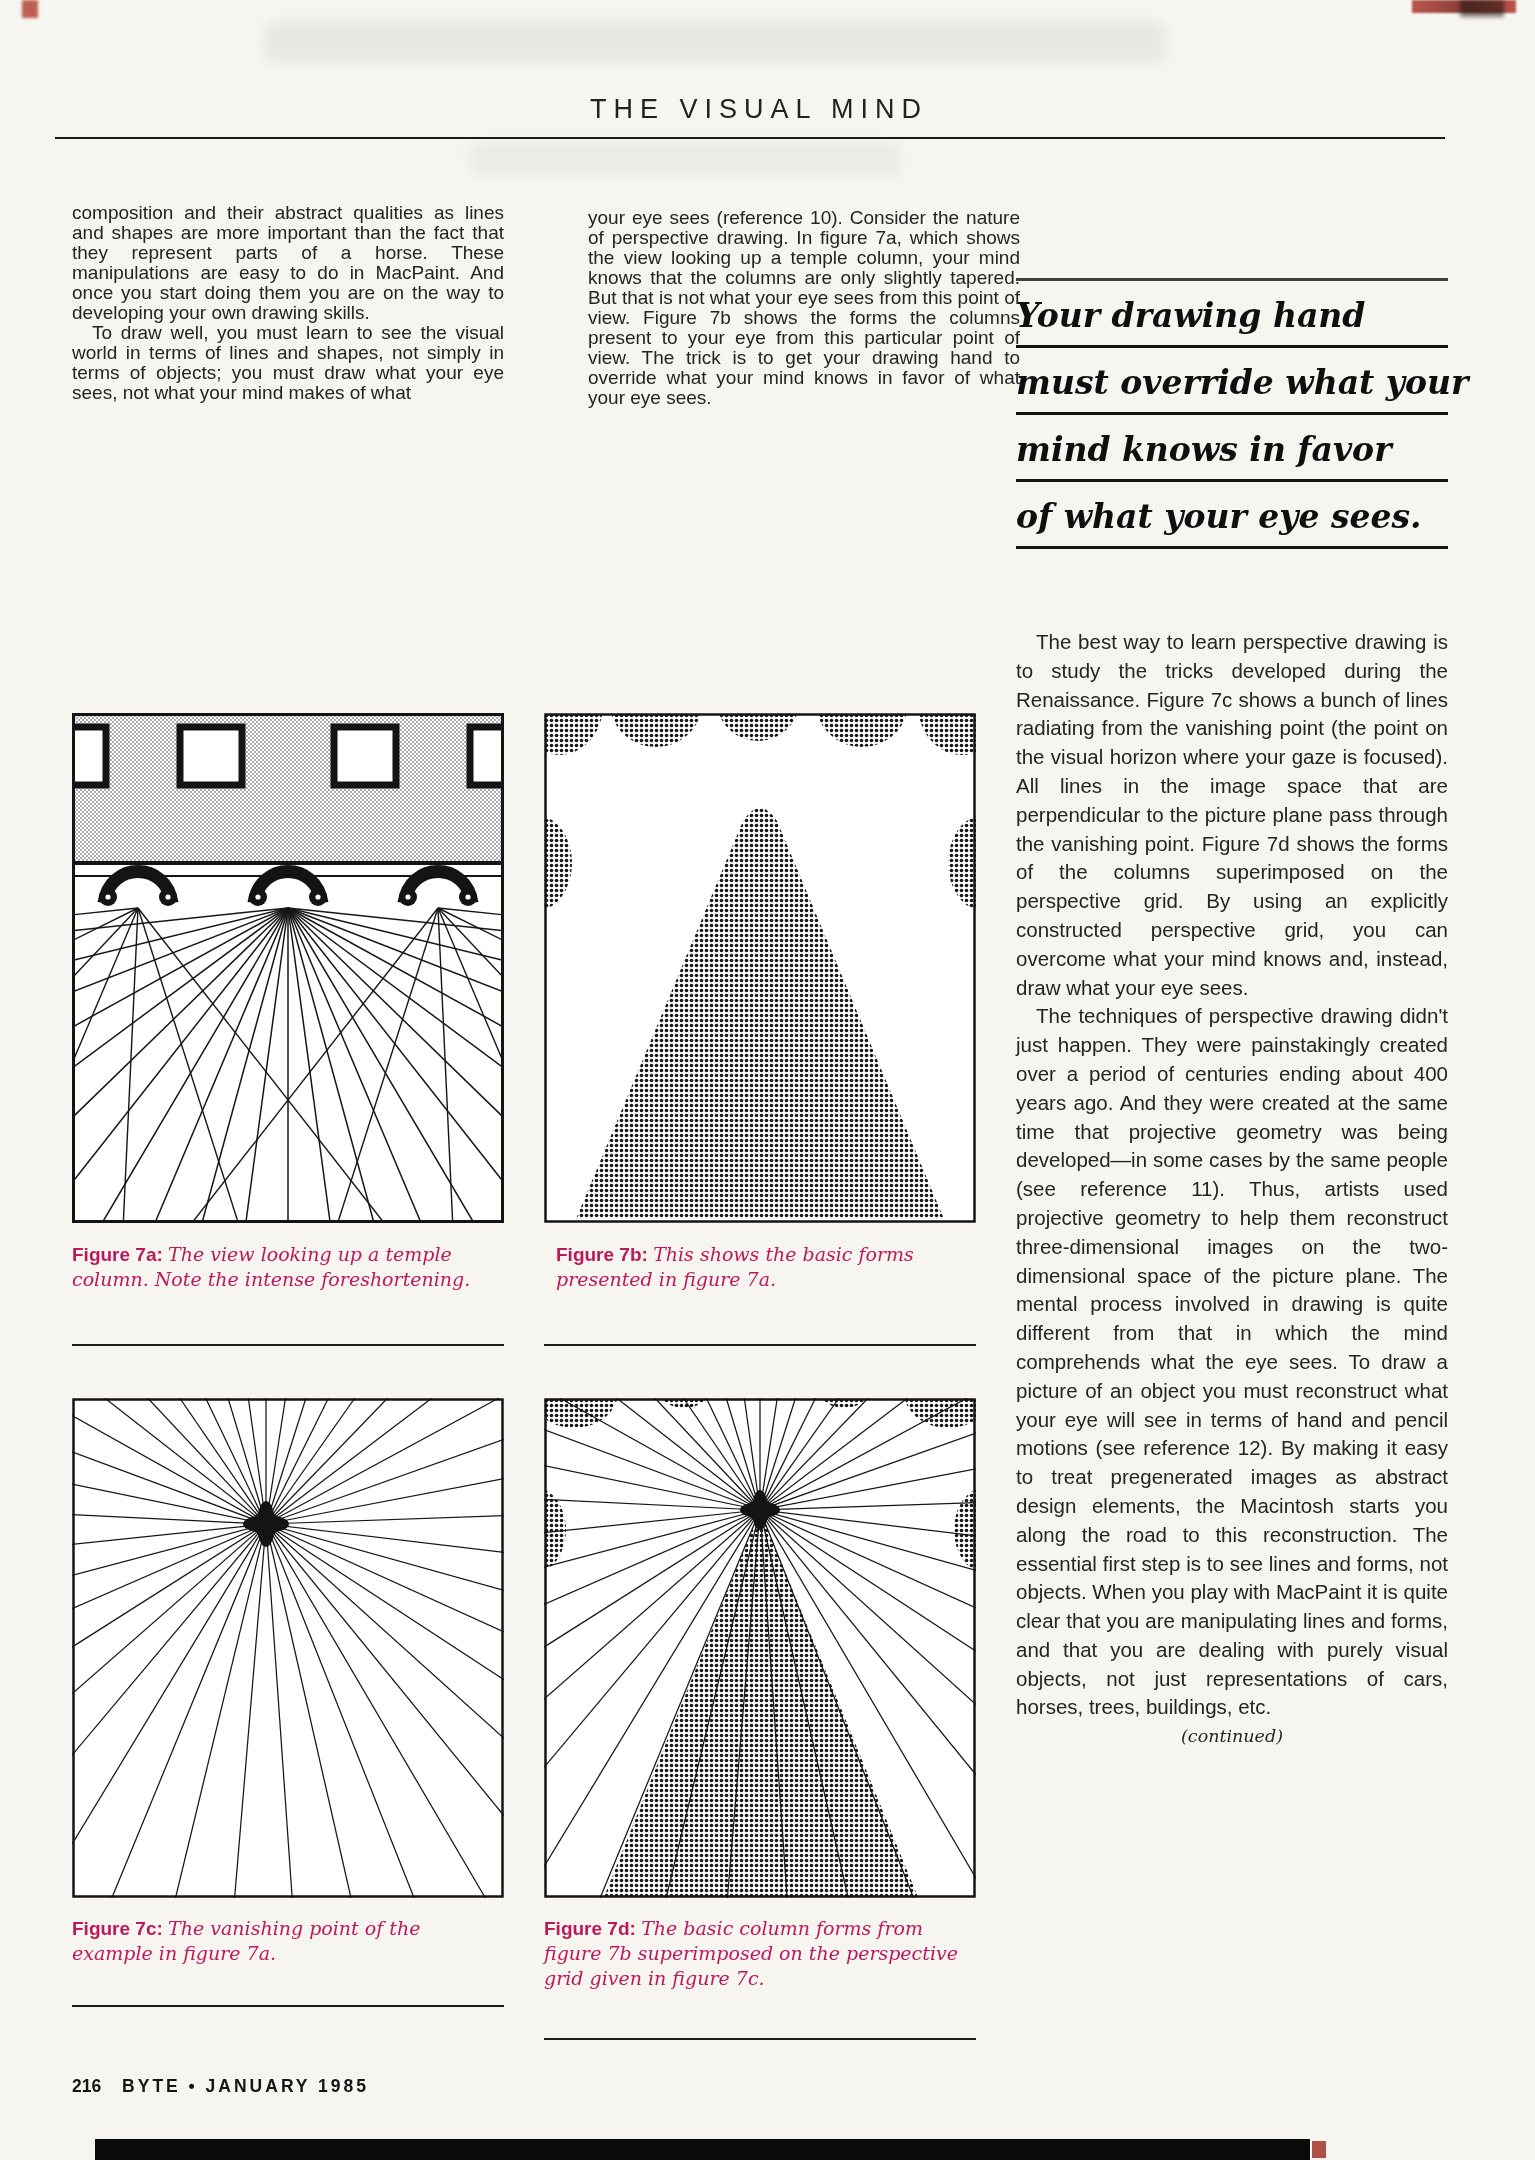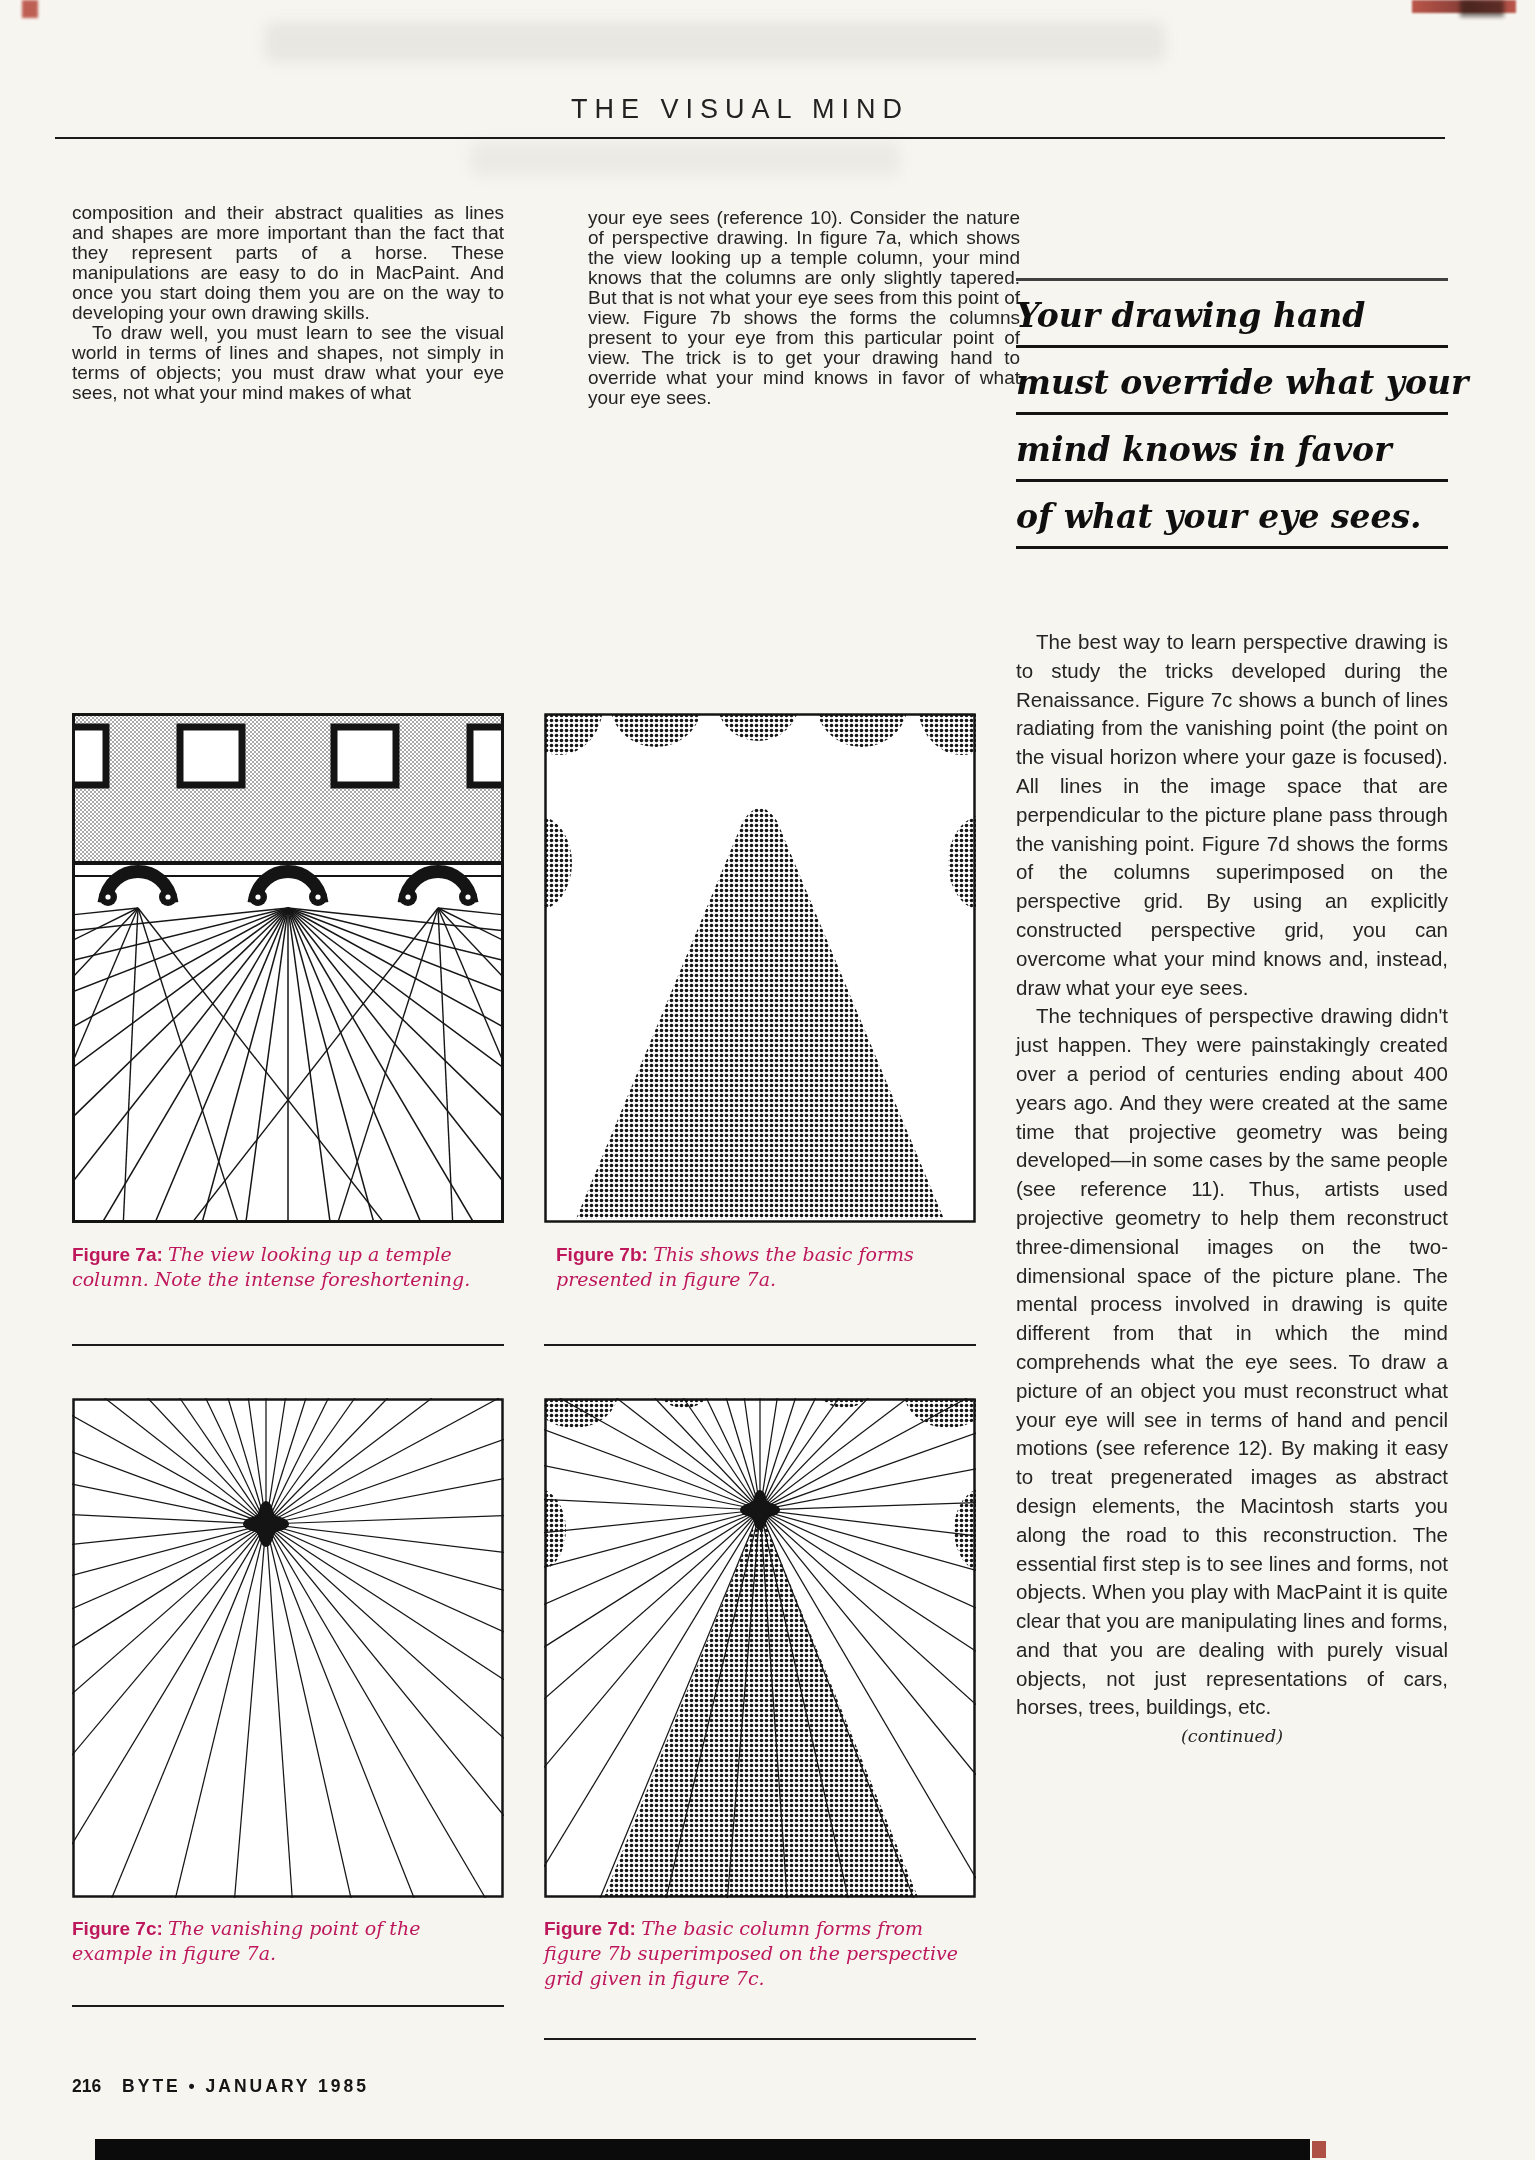--- a/index.html
+++ b/index.html
@@ -6,21 +6,21 @@
   html,body { background:#cfcdc7; }
   .page {
     position:relative; width:1535px; height:2160px; margin:0 auto;
     background:#f7f5ef; overflow:hidden; color:#1e1e1e;
     font-family:"Liberation Sans", sans-serif;
   }
   .abs { position:absolute; }
 
   
   .masthead {
-    left:45px; top:94px; width:1390px; text-align:center;
+    left:64px; top:94px; width:1390px; text-align:center;
     font-size:27px; letter-spacing:7px; font-weight:500; color:#222;
   }
   .masthead-rule { left:55px; top:137px; width:1390px; height:2px; background:#1a1a1a; }
 
   
   .ghost { background:rgba(110,110,110,0.10); filter:blur(7px); border-radius:8px; }
   .ghost1 { left:265px; top:22px; width:900px; height:40px; }
   .ghost2 { left:470px; top:142px; width:430px; height:34px; background:rgba(110,110,110,0.08); }
   .redmark-left { left:22px; top:0; width:16px; height:18px; background:#b03a2e; opacity:.8; filter:blur(1.5px); }
   .redmark-right { left:1412px; top:0; width:104px; height:13px;

